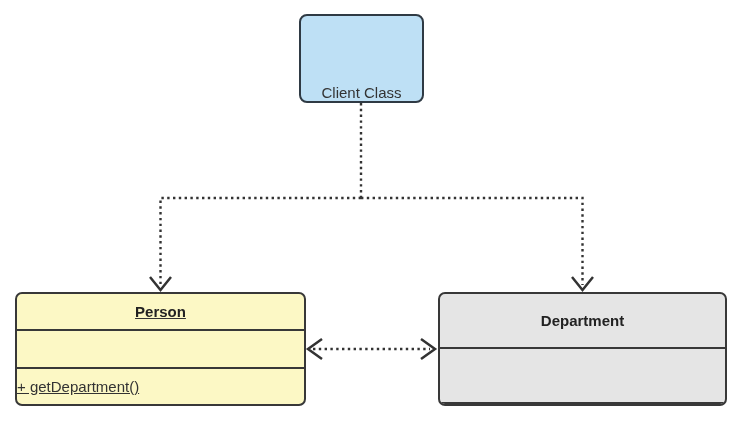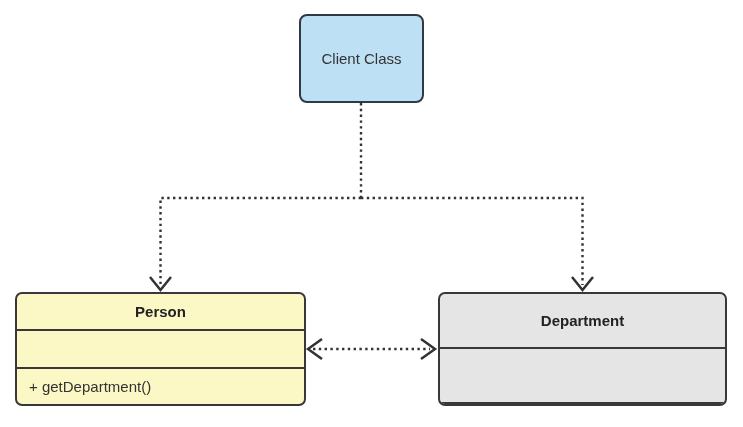--- a/index.html
+++ b/index.html
@@ -31,52 +31,52 @@
     stroke-linejoin: miter;
   }
   .node { position: absolute; box-sizing: border-box; }
   .client {
     left: 299px; top: 14px;
     width: 125px; height: 89px;
     background: #BEE0F5;
     border: 2.5px solid #2F3A44;
     border-radius: 8px;
     display: flex;
-    align-items: center;
+    align-items: flex-end;
     justify-content: center;
     font-size: 15px;
     color: #333333;
   }
   .uml {
     top: 292px;
     height: 114px;
     border: 2.5px solid #383838;
     border-radius: 7px;
     display: flex;
     flex-direction: column;
     color: #333333;
     font-size: 15px;
     overflow: hidden;
   }
-  .uml.person { left: 15px; width: 291px; background: #FCF8C5; }
+  .uml.person { left: 15px; width: 291px; background: #FCF8C5; text-decoration: underline; }
   .uml.department { left: 438px; width: 289px; background: #e5e5e5; }
   .row {
     box-sizing: border-box;
     flex: 1 1 0;
     display: flex;
     align-items: center;
   }
   .row.title {
     justify-content: center;
     font-weight: 700;
     color: #222222;
     border-bottom: 2.5px solid #383838;
   }
   .row.attrs { border-bottom: 2.5px solid #383838; }
-  .row.methods { padding-left: 12px; }
+  .row.methods { }
 </style>
 </head>
 <body>
 
 <div class="canvas">
 
   <svg class="connectors" viewBox="0 0 743 427" xmlns="http://www.w3.org/2000/svg">
 
     <g>
       <path class="dot" d="M361 103 V198 M361 198 H160.5 V285"></path>

